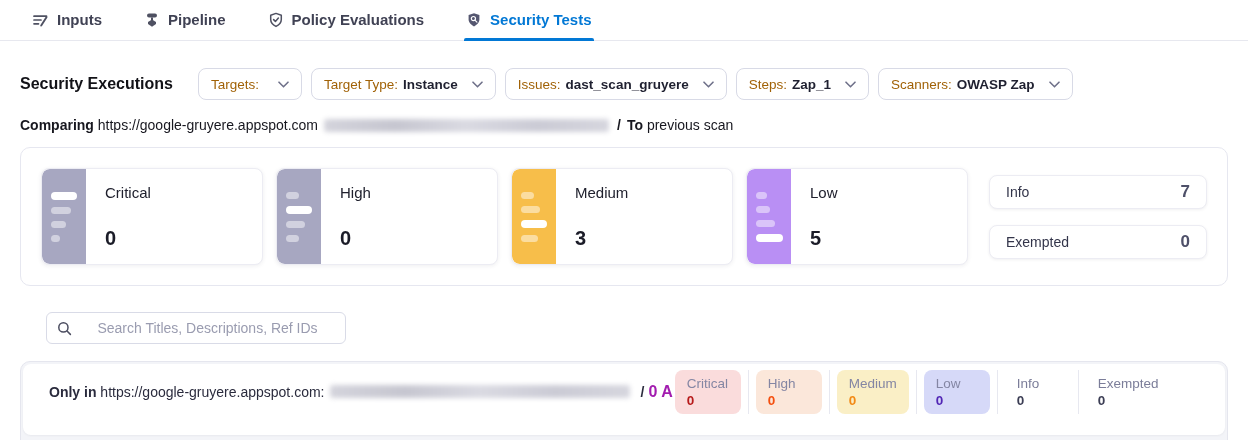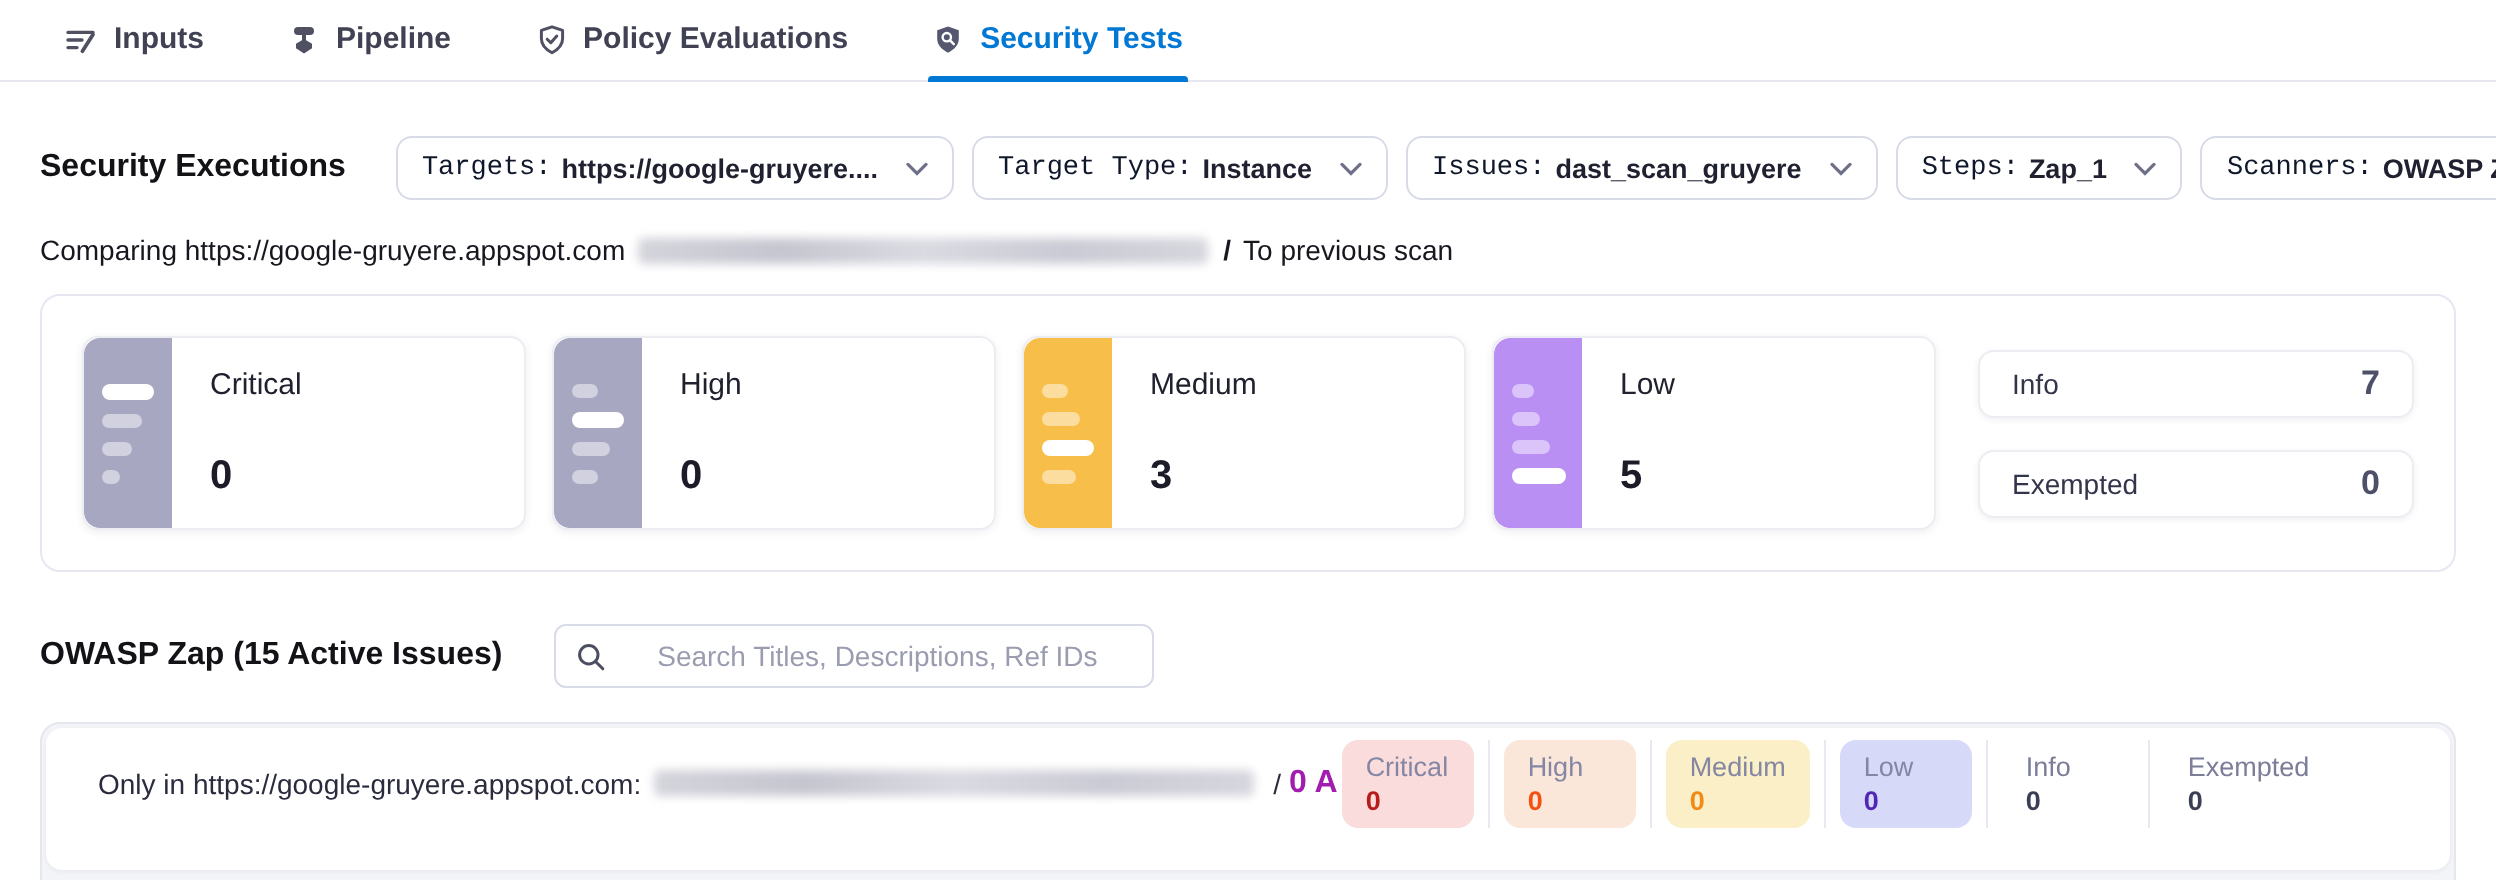--- a/index.html
+++ b/index.html
@@ -18,26 +18,26 @@
 
   
   .content { padding:0 20px; }
 
   .exec-row { display:flex; align-items:center; margin-top:27px; }
   .h1 { font-size:16px; font-weight:bold; color:#121217; white-space:nowrap; }
   .dropdowns { display:flex; gap:9px; margin-left:25px; }
   .dropdown { display:flex; align-items:center; height:32px; padding:0 12px;
     border:1px solid #d8dae6; border-radius:8px; background:#fff; font-size:13.5px;
     white-space:nowrap; cursor:pointer; }
-  .dd-label { color:#0f172a; margin-right:5px;font-family:Liberation Mono, monospace; }
+  .dd-label { color:#a16207; margin-right:5px; }
   .dd-value { color:#1f2030; font-weight:600; }
   .dropdown svg { margin-left:14px; }
 
   .comparing { margin-top:17px; font-size:14px; color:#17171f; display:flex; align-items:center; }
-  .bold { font-weight:normal; }
+  .bold { font-weight:bold; }
   .redacted { display:inline-block; height:13px; border-radius:3px; margin:0 6px;
     background:linear-gradient(90deg,#d4d4dc,#c6c6d0 25%,#dadae2 50%,#cbcbd5 75%,#d6d6de);
     filter:blur(2.5px); }
   .redacted.w1 { width:285px; }
   .redacted.w2 { width:300px; margin-right:10px; }
   .sep { margin:0 6px 0 2px; font-weight:bold; }
 
   
   .summary { margin-top:14px; border:1px solid #e6e7f0; border-radius:10px;
     background:#fff; padding:20px; display:flex; align-items:center; gap:13px; }
@@ -144,21 +144,20 @@
   </div>
 </div>
 
 <div class="content">
 
   <div class="exec-row">
     <div class="h1">Security Executions</div>
     <div class="dropdowns">
       <div class="dropdown">
         <span class="dd-label">Targets:</span>
-        <span class="dd-value">https://google-gruyere....</span>
         <svg width="11" height="7" viewBox="0 0 11 7" fill="none" stroke="#6e7089" stroke-width="1.6" stroke-linecap="round">
             <path d="M1 1.2l4.5 4.5L10 1.2"></path>
           </svg>
       </div>
       <div class="dropdown">
         <span class="dd-label">Target Type:</span>
         <span class="dd-value">Instance</span>
         <svg width="11" height="7" viewBox="0 0 11 7" fill="none" stroke="#6e7089" stroke-width="1.6" stroke-linecap="round">
             <path d="M1 1.2l4.5 4.5L10 1.2"></path>
           </svg>
@@ -256,21 +255,20 @@
         <span class="side-count">7</span>
       </div>
       <div class="side-card">
         <span class="side-label">Exempted</span>
         <span class="side-count">0</span>
       </div>
     </div>
   </div>
 
   <div class="issues-head">
-    <div class="h1">OWASP Zap (15 Active Issues)</div>
     <div class="search-box">
       <svg width="15" height="15" viewBox="0 0 15 15" fill="none" stroke="#4b4d60" stroke-width="1.5" stroke-linecap="round">
         <circle cx="6.4" cy="6.4" r="4.6"></circle>
           <path d="M10 10l3.4 3.4"></path>
         </svg>
       <input type="text" placeholder="Search Titles, Descriptions, Ref IDs" style="">
     </div>
   </div>
 
   <div class="table-wrap">

